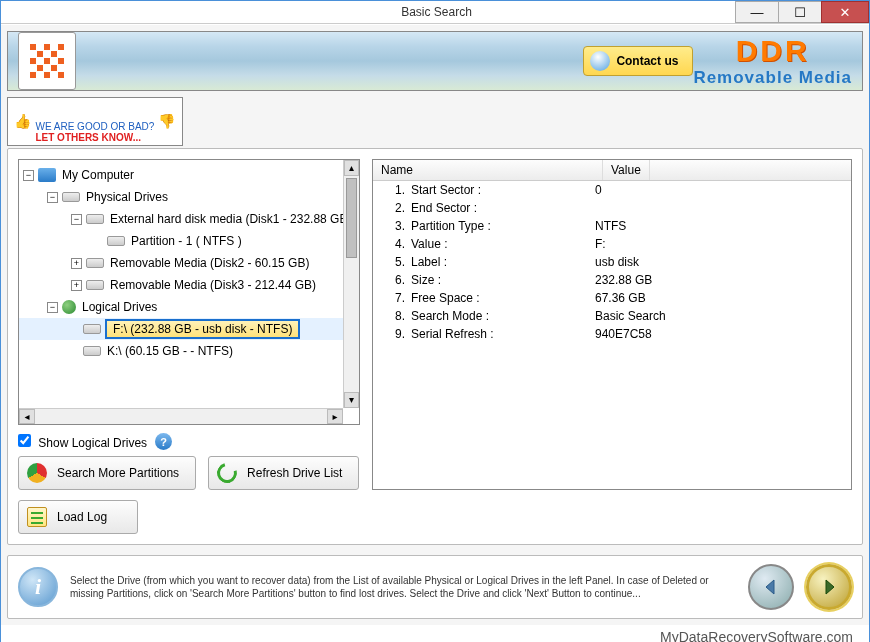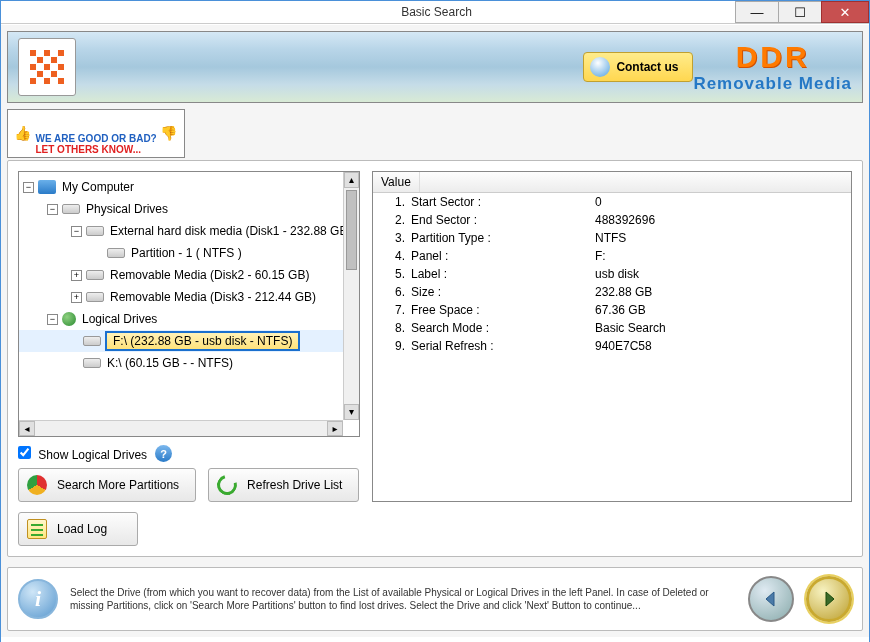--- a/index.html
+++ b/index.html
@@ -4,35 +4,35 @@
 <style>
 * { box-sizing: border-box; margin: 0; padding: 0; font-family: "Segoe UI", Tahoma, sans-serif; }
 body { background: #fff; }
 .window { width: 870px; height: 642px; border: 1px solid #4a90d9; display: flex; flex-direction: column; }
 .titlebar { height: 28px; background: #fff; display: flex; align-items: center; border-bottom: 1px solid #ccc; }
 .titlebar-title { flex: 1; text-align: center; font-size: 12px; color: #333; }
 .titlebar-btns { display: flex; height: 100%; }
 .titlebar-btn { width: 44px; height: 22px; border: 1px solid #aaa; background: #f0f0f0; display: flex; align-items: center; justify-content: center; font-size: 13px; cursor: pointer; margin-left: -1px; }
 .titlebar-btn.close { background: #c75050; border-color: #a03030; color: #fff; width: 48px; }
 .content { flex: 1; padding: 6px; display: flex; flex-direction: column; background: #f5f5f5; border-top:1px solid #fff;}
-.banner { height: 72px; background: linear-gradient(to bottom, #d5e8f5 0%, #b8d5e8 25%, #a5c8dd 50%, #c5dce8 75%, #d8ead5 100%); border: 1px solid #888; display: flex; align-items: center; padding: 0 10px; position: relative; }
+.banner { height: 60px; background: linear-gradient(to bottom, #d5e8f5 0%, #b8d5e8 25%, #a5c8dd 50%, #c5dce8 75%, #d8ead5 100%); border: 1px solid #888; display: flex; align-items: center; padding: 0 10px; position: relative; }
 .banner-logo { width: 58px; height: 58px; background: #fff; border: 1px solid #999; border-radius: 3px; display: flex; align-items: center; justify-content: center; }
 .banner-logo-inner { width: 34px; height: 34px; display: grid; grid-template-columns: repeat(5,1fr); grid-template-rows: repeat(5,1fr); gap: 1px; }
 .banner-logo-inner span:nth-child(odd){ background:#ee6020; }
 .banner-logo-inner span:nth-child(even){ background:transparent; }
 .banner-spacer { flex: 1; }
 .contact-btn { background: linear-gradient(#ffec8b,#ffd750); border: 1px solid #c0a030; border-radius: 4px; padding: 4px 14px 4px 6px; display: flex; align-items: center; gap: 6px; font-size: 12px; font-weight: bold; cursor: pointer; }
 .contact-btn .avatar { width: 20px; height: 20px; border-radius: 50%; background: radial-gradient(circle at 40% 30%, #fff, #50a0e0); }
 .brand { text-align: center; }
 .brand-ddr { font-family: Impact, sans-serif; font-size: 30px; color: #ff7a00; letter-spacing: 3px; font-weight: bold; text-shadow: 1px 1px 0 #d05000; }
 .brand-sub { font-size: 17px; color: #2578c5; font-weight: bold; letter-spacing: 1px; }
 .feedback-bar { margin-top: 6px; margin-bottom: 2px; }
 .feedback-badge { display: inline-flex; align-items: center; background: #fff; border: 1px solid #888; padding: 2px 6px; font-family: "Courier New", monospace; font-size: 10px; line-height: 11px; cursor: pointer; }
 .feedback-badge .thumb { color: #2060c0; font-size: 14px; margin-right: 4px; }
-.feedback-badge .txt1 { color: #2060c0; font-weight: bold; margin-top: 21px; }
+.feedback-badge .txt1 { color: #2060c0; font-weight: normal; margin-top: 21px; }
 .feedback-badge .txt2 { color: #e02020; font-weight: bold; }
 .feedback-badge .thumbd { color: #e02020; font-size: 14px; margin-left: 4px; }
 .mainbox { flex: 1; background: #fff; border: 1px solid #bbb; border-radius: 2px; padding: 10px; display: flex; flex-direction: column; }
 .panels { display: flex; gap: 12px; }
 .tree-wrap { width: 342px; }
 .tree { height: 266px; border: 1px solid #888; background: #fff; overflow: auto; font-size: 12px; position: relative; padding: 4px 0; }
 .tree ul { list-style: none; padding-left: 0; }
 .tree li { white-space: nowrap; }
 .node { display: flex; align-items: center; height: 22px; }
 .toggle { width: 11px; height: 11px; border: 1px solid #888; font-size: 9px; line-height: 9px; text-align: center; margin-right: 4px; cursor: pointer; background: #fff; }
@@ -246,41 +246,41 @@
             </div>
             <div class="btn">
               <span class="bicon refresh"></span>
               <span>Refresh Drive List</span>
             </div>
           </div>
         </div>
 
         <div class="details">
           <div class="details-head">
+            <div class="col col-n">Name</div>
             <div class="col">Value</div>
           </div>
           <div class="details-body" id="details-body">
               <div class="row">
                 <div class="rn">1.</div>
                 <div class="rk">Start Sector :</div>
                 <div class="rv">0</div>
               </div>
               <div class="row">
                 <div class="rn">2.</div>
                 <div class="rk">End Sector :</div>
-                <div class="rv">488392696</div>
               </div>
               <div class="row">
                 <div class="rn">3.</div>
                 <div class="rk">Partition Type :</div>
                 <div class="rv">NTFS</div>
               </div>
               <div class="row">
                 <div class="rn">4.</div>
-                <div class="rk">Panel :</div>
+                <div class="rk">Value :</div>
                 <div class="rv">F:</div>
               </div>
               <div class="row">
                 <div class="rn">5.</div>
                 <div class="rk">Label :</div>
                 <div class="rv">usb disk</div>
               </div>
               <div class="row">
                 <div class="rn">6.</div>
                 <div class="rk">Size :</div>

